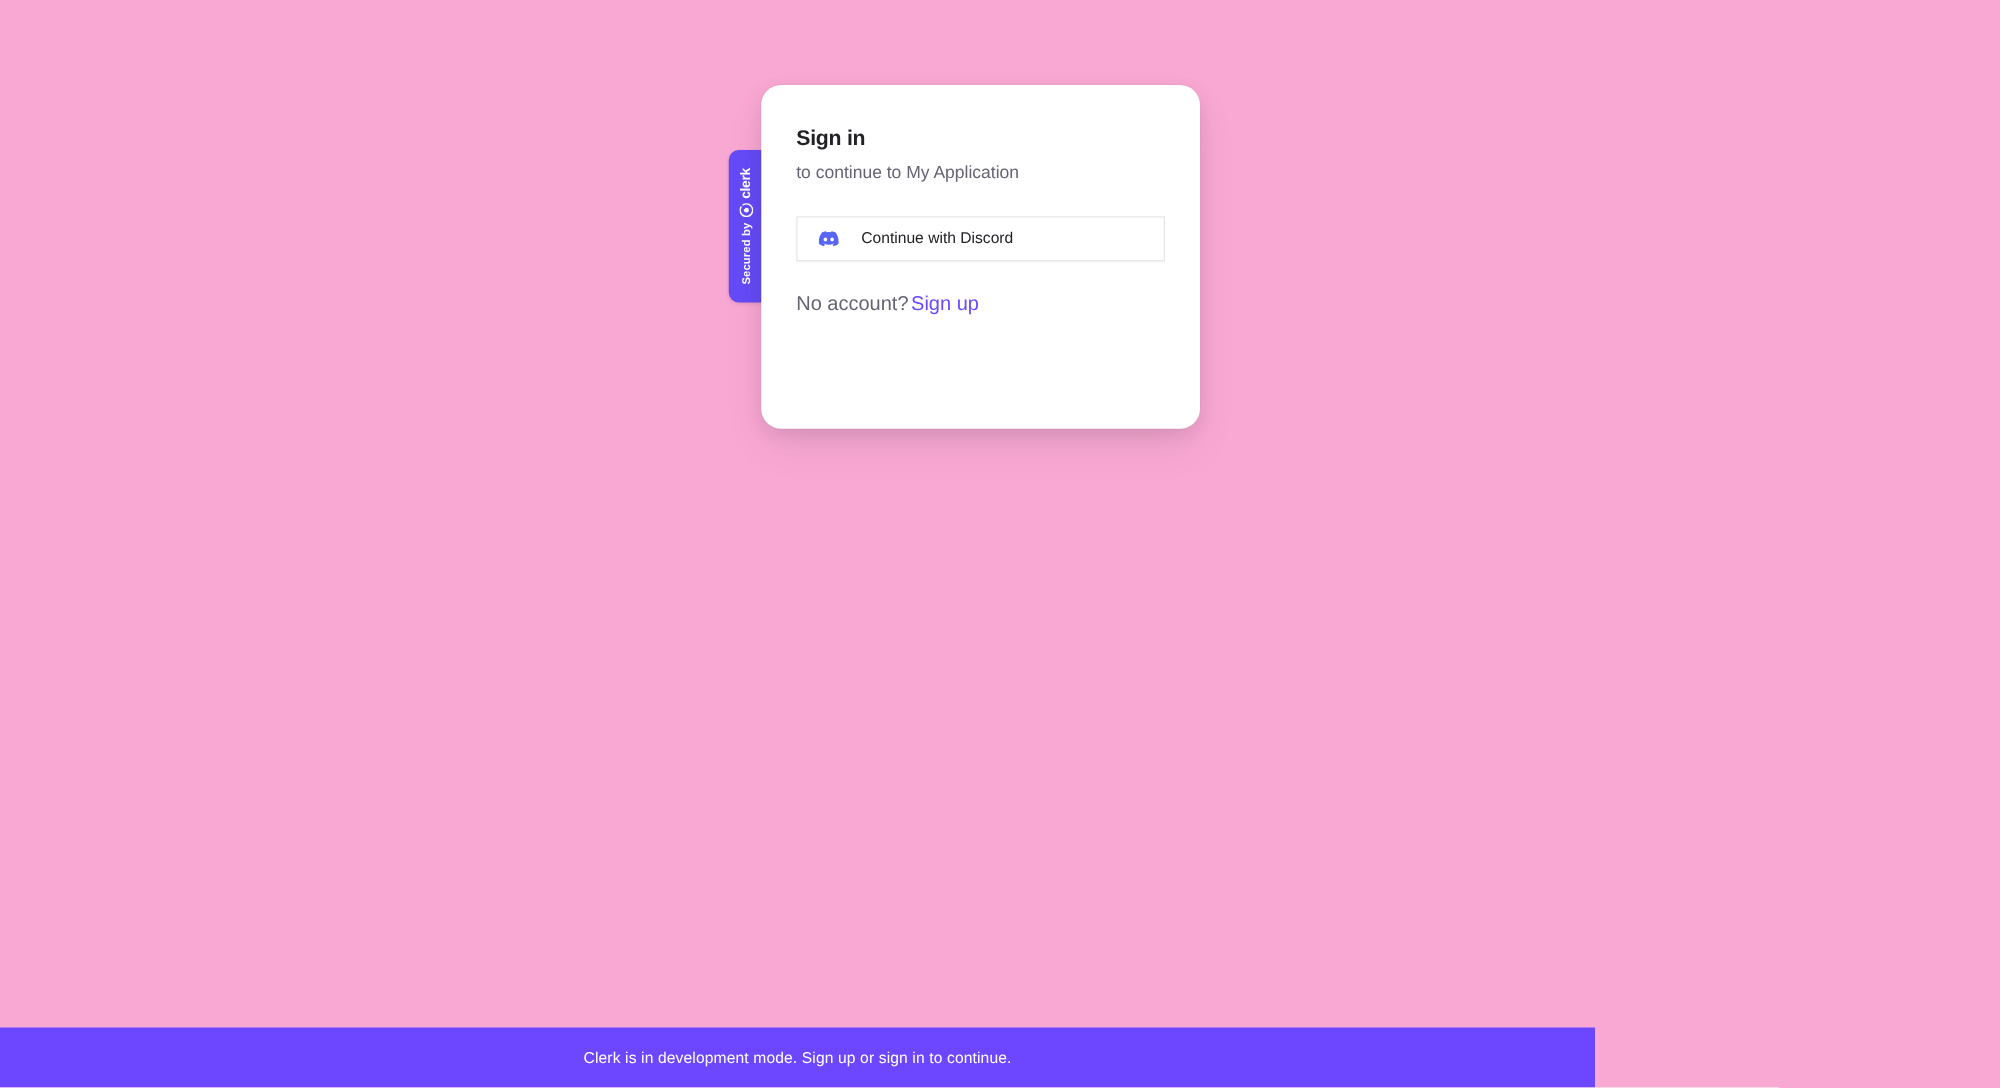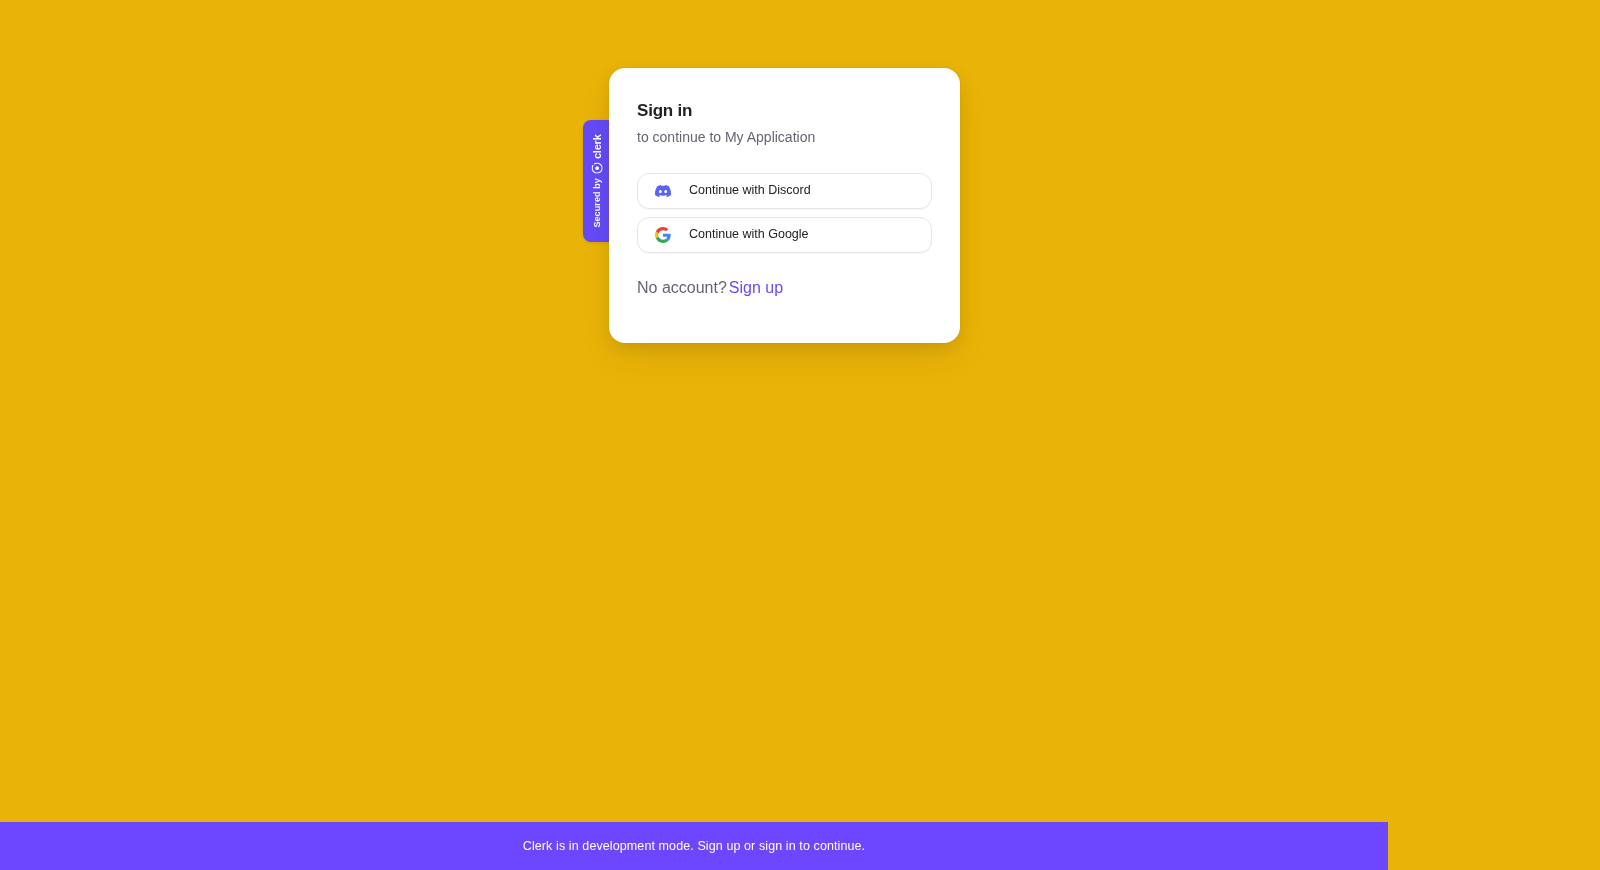--- a/index.html
+++ b/index.html
@@ -10,21 +10,21 @@
     overflow: hidden;
     background: #ffffff;
     font-family: "Liberation Sans", sans-serif;
     -webkit-font-smoothing: antialiased;
   }
 
   #root {
     position: relative;
     width: 1600px;
     height: 870px;
-    background: #eab308;
+    background: #f9a8d4;
   }
 
   
   .secured-badge {
     position: absolute;
     left: 583px;
     top: 120px;
     width: 28px;
     height: 122px;
     background: #654bf7;
@@ -101,21 +101,21 @@
     flex-direction: column;
     gap: 8px;
   }
 
   .social-button {
     display: flex;
     align-items: center;
     height: 36px;
     background: #ffffff;
     border: 1px solid #e6e6e9;
-    border-radius: 12px;
+    border-radius: 0;
     box-shadow: 0 1px 1px rgba(0,0,0,0.03);
     cursor: pointer;
     padding: 0 12px;
     box-sizing: border-box;
   }
 
   .social-icon {
     width: 16px;
     height: 16px;
     flex: 0 0 16px;
@@ -145,21 +145,21 @@
     font-weight: 500;
     cursor: pointer;
     margin-left: 2px;
   }
 
   
   .dev-banner {
     position: absolute;
     left: 0;
     bottom: 0;
-    width: 1388px;
+    width: 1276px;
     height: 48px;
     background: #6c47ff;
     display: flex;
     align-items: center;
     justify-content: center;
     z-index: 5;
   }
   .dev-banner-text {
     font-size: 12.5px;
     color: #ffffff;
@@ -195,31 +195,20 @@
 
       <div class="social-button">
         <span class="social-icon">
           <svg width="16" height="16" viewBox="0 0 127.14 96.36" aria-hidden="true">
             <path fill="#5865f2" d="M107.7,8.07A105.15,105.15,0,0,0,81.47,0a72.06,72.06,0,0,0-3.36,6.83A97.68,97.68,0,0,0,49,6.83,72.37,72.37,0,0,0,45.64,0,105.89,105.89,0,0,0,19.39,8.09C2.79,32.65-1.71,56.6.54,80.21h0A105.73,105.73,0,0,0,32.71,96.36,77.7,77.7,0,0,0,39.6,85.25a68.42,68.42,0,0,1-10.85-5.18c.91-.66,1.8-1.34,2.66-2a75.57,75.57,0,0,0,64.32,0c.87.71,1.76,1.39,2.66,2a68.68,68.68,0,0,1-10.87,5.19,77,77,0,0,0,6.89,11.1A105.25,105.25,0,0,0,126.6,80.22h0C129.24,52.84,122.09,29.11,107.7,8.07ZM42.45,65.69C36.18,65.69,31,60,31,53s5-12.74,11.43-12.74S54,46,53.89,53,48.84,65.69,42.45,65.69Zm42.24,0C78.41,65.69,73.25,60,73.25,53s5-12.74,11.44-12.74S96.23,46,96.12,53,91.08,65.69,84.69,65.69Z"></path>
           </svg>
         </span>
         <span class="social-label">Continue with Discord</span>
       </div>
 
-      <div class="social-button">
-        <span class="social-icon">
-          <svg width="16" height="16" viewBox="0 0 48 48" aria-hidden="true">
-            <path fill="#EA4335" d="M24 9.5c3.54 0 6.71 1.22 9.21 3.6l6.85-6.85C35.9 2.38 30.47 0 24 0 14.62 0 6.51 5.38 2.56 13.22l7.98 6.19C12.43 13.72 17.74 9.5 24 9.5z"></path>
-            <path fill="#4285F4" d="M46.98 24.55c0-1.57-.15-3.09-.38-4.55H24v9.02h12.94c-.58 2.96-2.26 5.48-4.78 7.18l7.73 6c4.51-4.18 7.09-10.36 7.09-17.65z"></path>
-            <path fill="#FBBC05" d="M10.53 28.59c-.48-1.45-.76-2.99-.76-4.59s.27-3.14.76-4.59l-7.98-6.19C.92 16.46 0 20.12 0 24c0 3.88.92 7.54 2.56 10.78l7.97-6.19z"></path>
-            <path fill="#34A853" d="M24 48c6.48 0 11.93-2.13 15.89-5.81l-7.73-6c-2.15 1.45-4.92 2.3-8.16 2.3-6.26 0-11.57-4.22-13.47-9.91l-7.98 6.19C6.51 42.62 14.62 48 24 48z"></path>
-          </svg>
-        </span>
-        <span class="social-label">Continue with Google</span>
-      </div>
 
     </div>
 
     <div class="card-footer">
       <span>No account?</span><a class="footer-link">Sign up</a>
     </div>
 
   </div>
 
   <div class="dev-banner">

